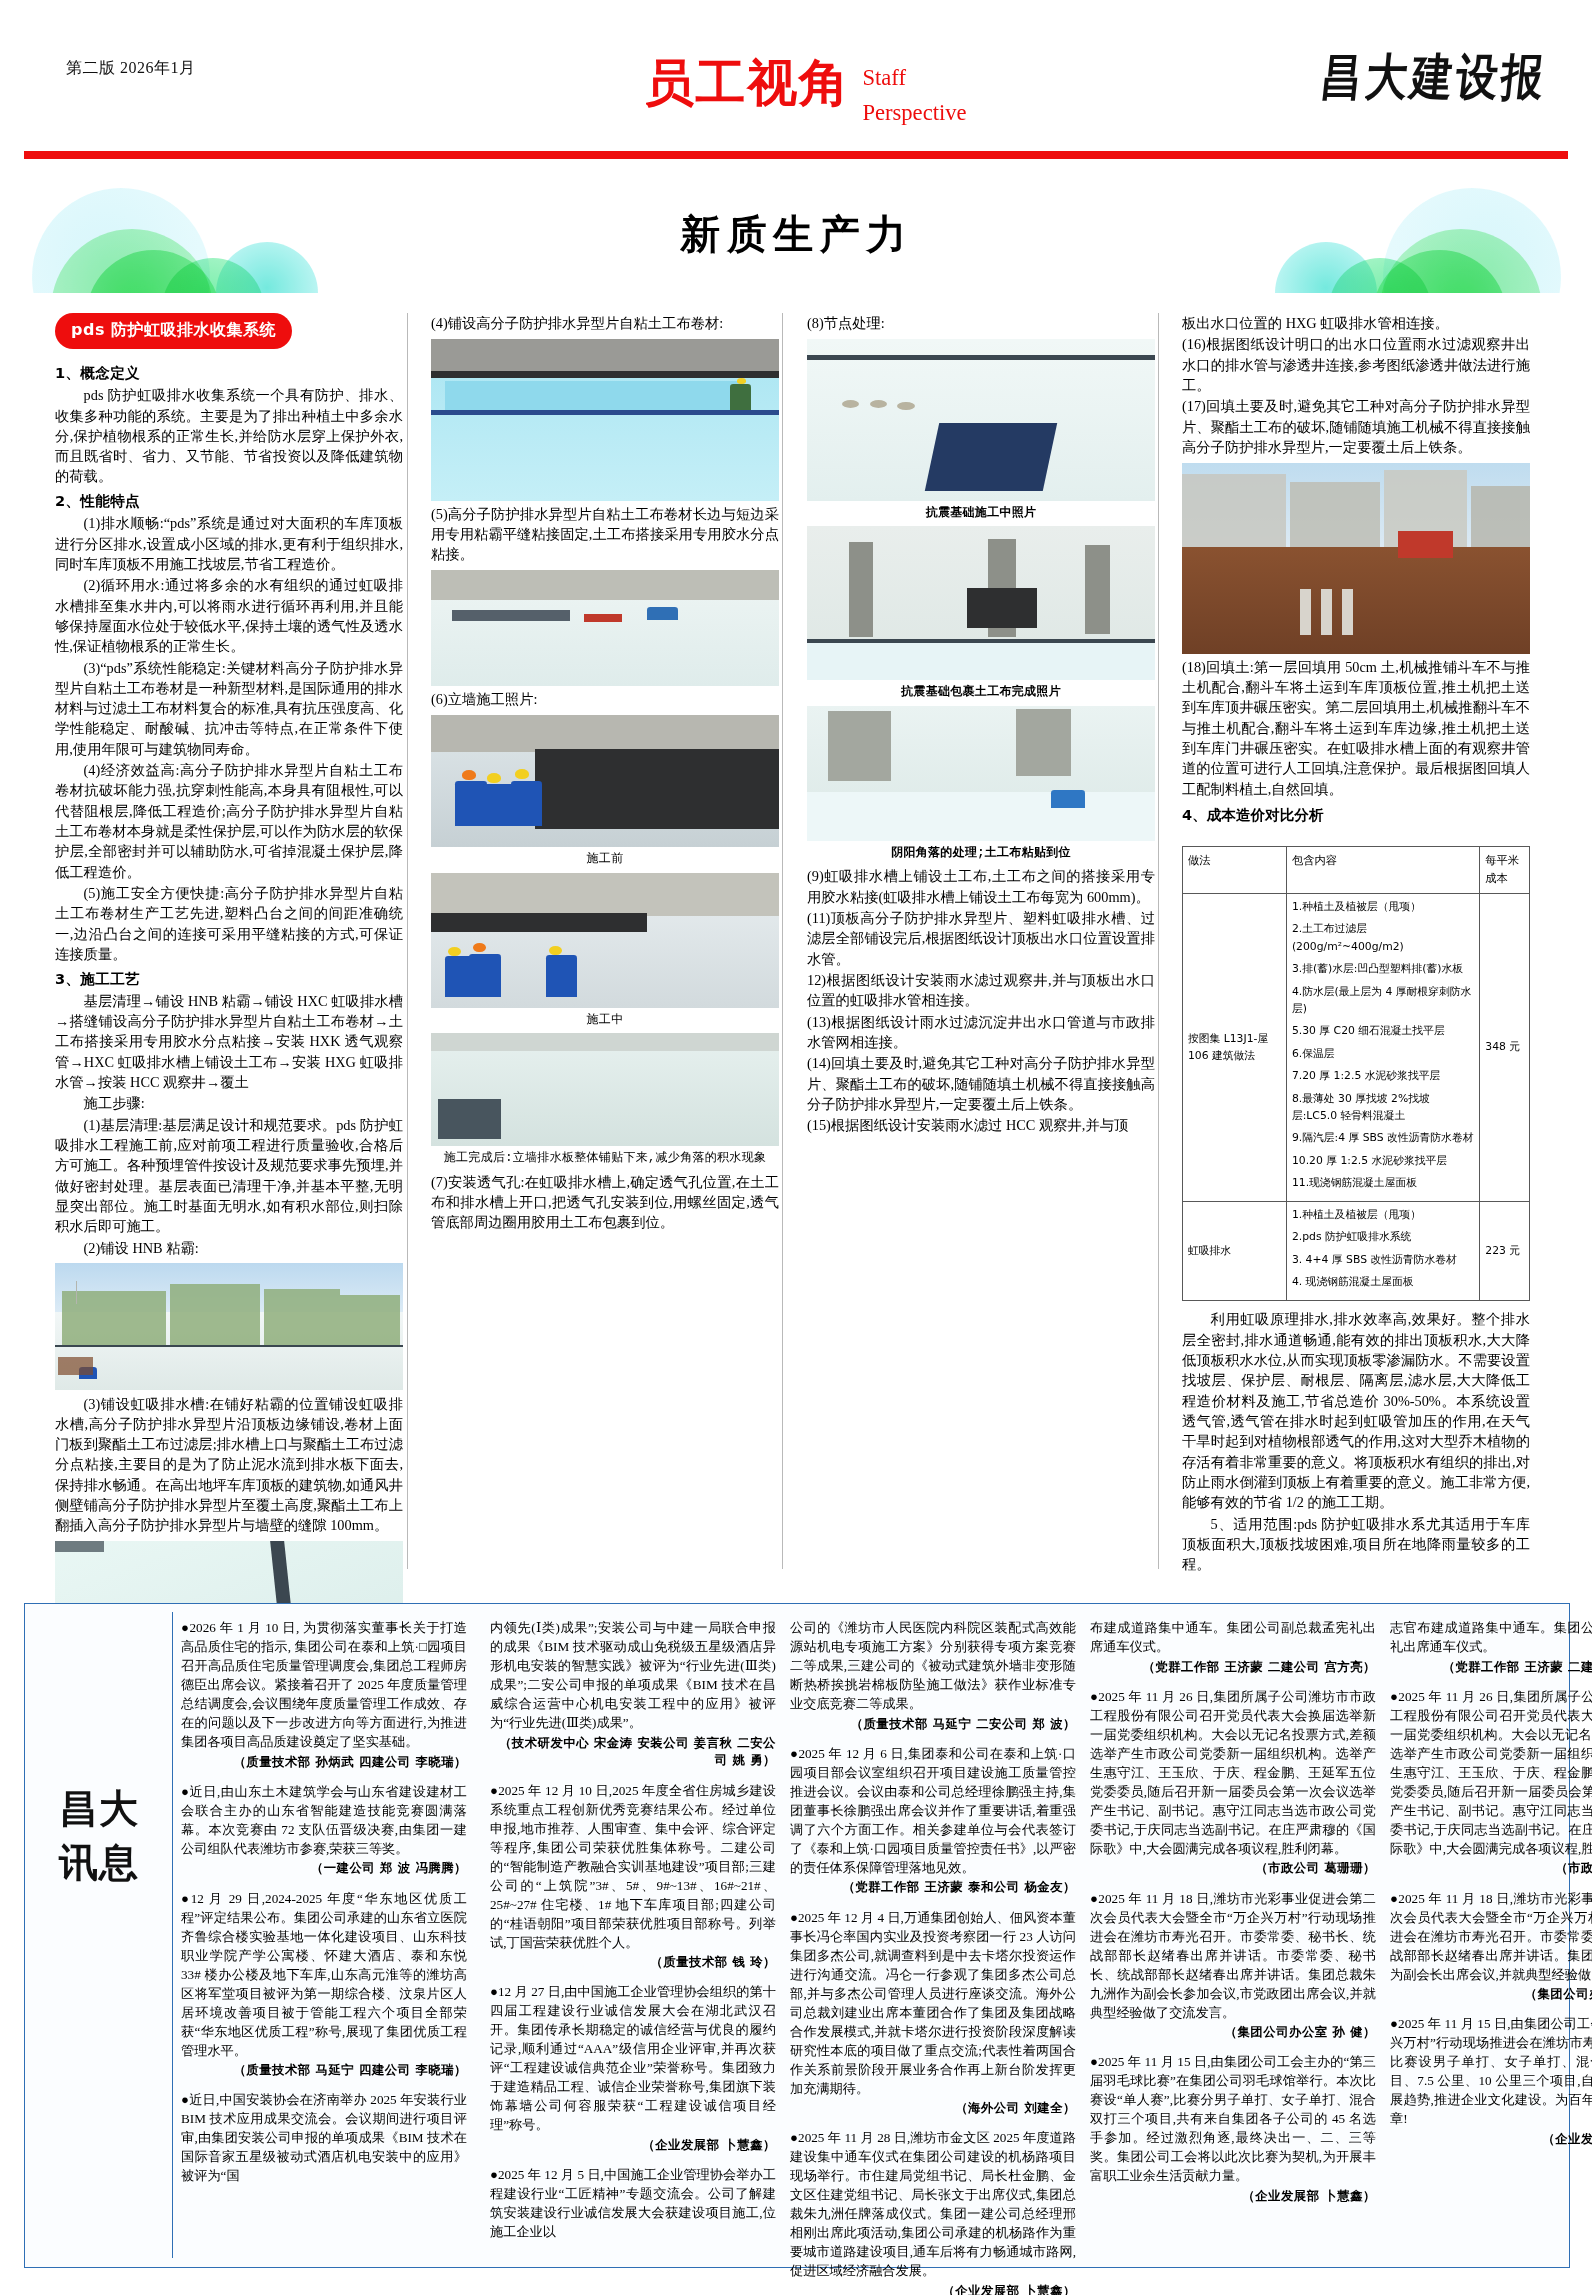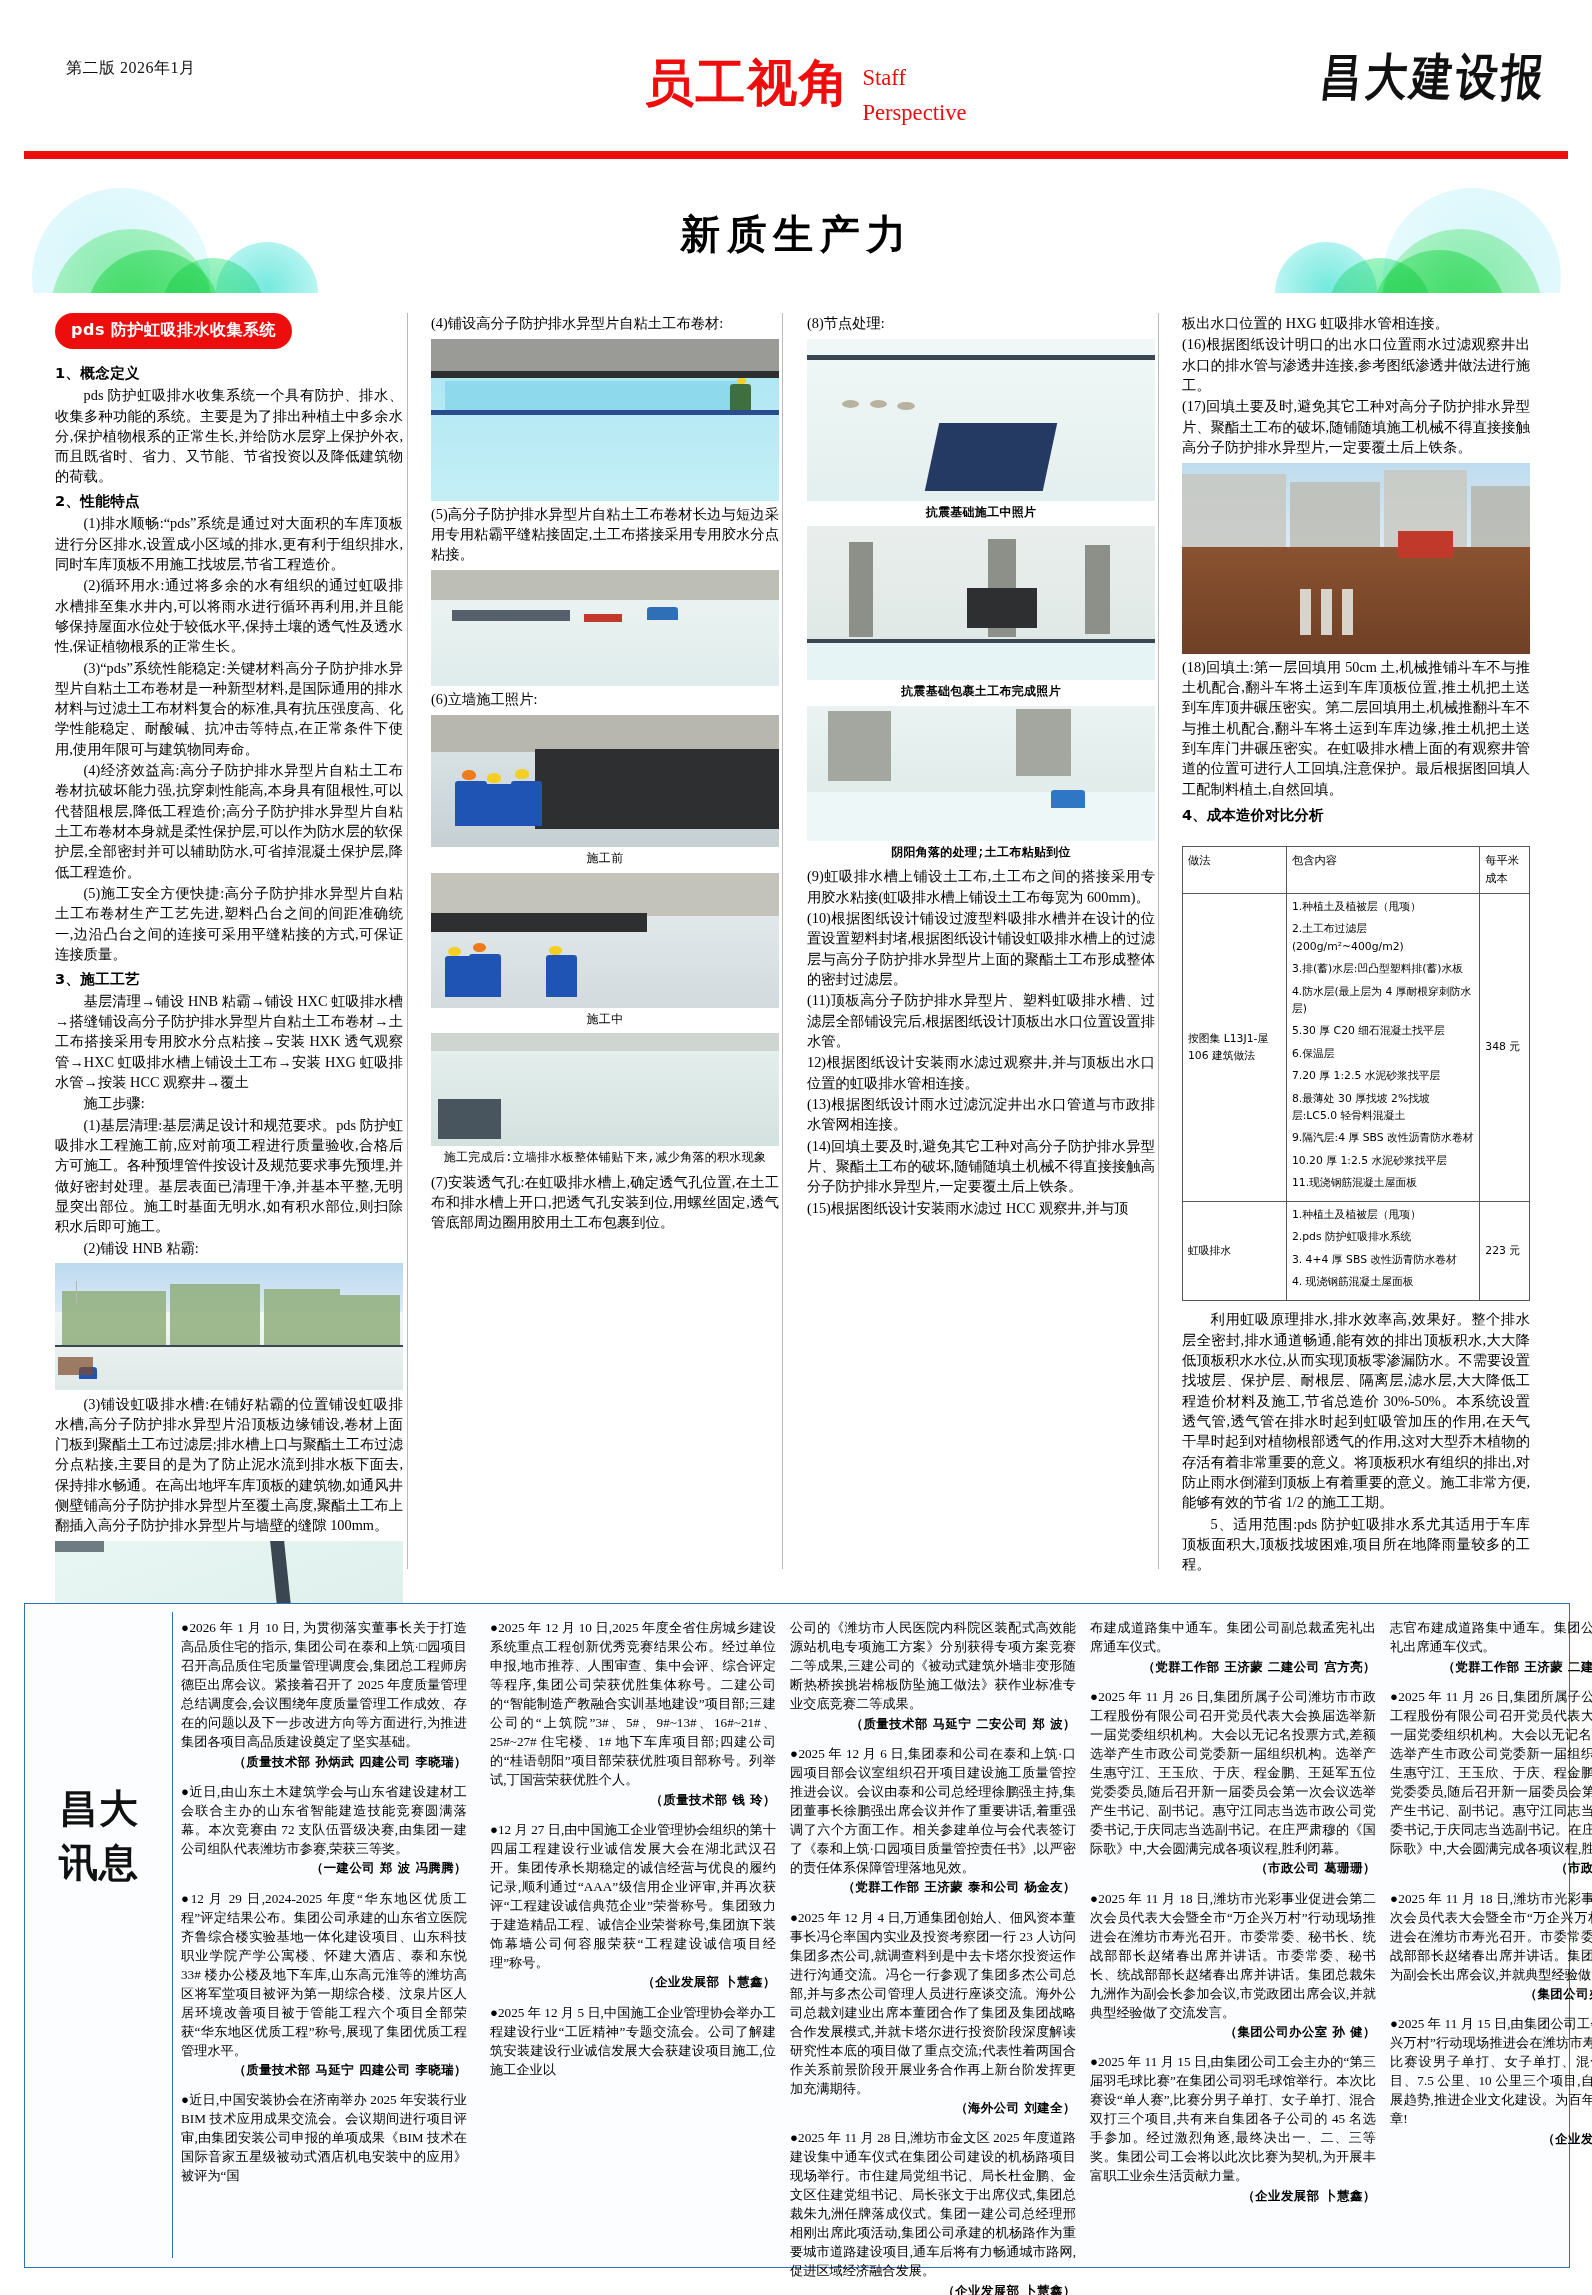--- a/index.html
+++ b/index.html
@@ -236,21 +236,20 @@
       <div class="ph" style="height:135px;">
         <div style="position:absolute;inset:0;background:linear-gradient(#eaf3f2,#dbe8e6);"></div>
         <div class="conc" style="left:6%;top:4%;width:18%;height:52%;background:#a3a79f;"></div>
         <div class="conc" style="left:60%;top:2%;width:16%;height:50%;background:#a3a79f;"></div>
         <div style="position:absolute;left:0;bottom:0;width:100%;height:36%;background:#edf7f8;"></div>
         <div class="blue" style="left:70%;top:62%;width:10%;height:14%;background:#2f77c4;"></div>
       </div>
       <div class="cap b">阴阳角落的处理;土工布粘贴到位</div>
 
       <p class="body noind">(9)虹吸排水槽上铺设土工布,土工布之间的搭接采用专用胶水粘接(虹吸排水槽上铺设土工布每宽为 600mm)。</p>
-      <p class="body noind">(10)根据图纸设计铺设过渡型料吸排水槽并在设计的位置设置塑料封堵,根据图纸设计铺设虹吸排水槽上的过滤层与高分子防护排水异型片上面的聚酯土工布形成整体的密封过滤层。</p>
       <p class="body noind">(11)顶板高分子防护排水异型片、塑料虹吸排水槽、过滤层全部铺设完后,根据图纸设计顶板出水口位置设置排水管。</p>
       <p class="body noind">12)根据图纸设计安装雨水滤过观察井,并与顶板出水口位置的虹吸排水管相连接。</p>
       <p class="body noind">(13)根据图纸设计雨水过滤沉淀井出水口管道与市政排水管网相连接。</p>
       <p class="body noind">(14)回填土要及时,避免其它工种对高分子防护排水异型片、聚酯土工布的破坏,随铺随填土机械不得直接接触高分子防护排水异型片,一定要覆土后上铁条。</p>
       <p class="body noind">(15)根据图纸设计安装雨水滤过 HCC 观察井,并与顶</p>
     </div>
 
     <div class="col c4">
       <p class="body noind">板出水口位置的 HXG 虹吸排水管相连接。</p>
       <p class="body noind">(16)根据图纸设计明口的出水口位置雨水过滤观察井出水口的排水管与渗透井连接,参考图纸渗透井做法进行施工。</p>
@@ -326,20 +325,21 @@
       <div class="news-sep"></div>
 
       <div class="ncol n1">
         <div class="nitem"><span>●2026 年 1 月 10 日, 为贯彻落实董事长关于打造高品质住宅的指示, 集团公司在泰和上筑·□园项目召开高品质住宅质量管理调度会,集团总工程师房德臣出席会议。紧接着召开了 2025 年度质量管理总结调度会,会议围绕年度质量管理工作成效、存在的问题以及下一步改进方向等方面进行,为推进集团各项目高品质建设奠定了坚实基础。</span><span class="sig">（质量技术部  孙炳武  四建公司  李晓瑞）</span></div>
         <div class="nitem"><span>●近日,由山东土木建筑学会与山东省建设建材工会联合主办的山东省智能建造技能竞赛圆满落幕。本次竞赛由 72 支队伍晋级决赛,由集团一建公司组队代表潍坊市参赛,荣获三等奖。</span><span class="sig">（一建公司  郑 波  冯腾腾）</span></div>
         <div class="nitem"><span>●12 月 29 日,2024-2025 年度“华东地区优质工程”评定结果公布。集团公司承建的山东省立医院齐鲁综合楼实验基地一体化建设项目、山东科技职业学院产学公寓楼、怀建大酒店、泰和东悦 33# 楼办公楼及地下车库,山东高元淮等的潍坊高区将军堂项目被评为第一期综合楼、汶泉片区人居环境改善项目被于管能工程六个项目全部荣获“华东地区优质工程”称号,展现了集团优质工程管理水平。</span><span class="sig">（质量技术部  马延宁  四建公司  李晓瑞）</span></div>
         <div class="nitem"><span>●近日,中国安装协会在济南举办 2025 年安装行业 BIM 技术应用成果交流会。会议期间进行项目评审,由集团安装公司申报的单项成果《BIM 技术在国际音家五星级被动式酒店机电安装中的应用》被评为“国</span></div>
       </div>
 
       <div class="ncol n2">
+        <div class="nitem"><span>内领先(Ⅰ类)成果”;安装公司与中建一局联合申报的成果《BIM 技术驱动成山免税级五星级酒店异形机电安装的智慧实践》被评为“行业先进(Ⅲ类)成果”;二安公司申报的单项成果《BIM 技术在昌威综合运营中心机电安装工程中的应用》被评为“行业先进(Ⅲ类)成果”。</span><span class="sig">（技术研发中心  宋金涛  安装公司  姜言秋  二安公司  姚  勇）</span></div>
         <div class="nitem"><span>●2025 年 12 月 10 日,2025 年度全省住房城乡建设系统重点工程创新优秀竞赛结果公布。经过单位申报,地市推荐、人围审查、集中会评、综合评定等程序,集团公司荣获优胜集体称号。二建公司的“智能制造产教融合实训基地建设”项目部;三建公司的“上筑院”3#、5#、9#~13#、16#~21#、25#~27# 住宅楼、1# 地下车库项目部;四建公司的“桂语朝阳”项目部荣获优胜项目部称号。列举试,丁国营荣获优胜个人。</span><span class="sig">（质量技术部  钱 玲）</span></div>
         <div class="nitem"><span>●12 月 27 日,由中国施工企业管理协会组织的第十四届工程建设行业诚信发展大会在湖北武汉召开。集团传承长期稳定的诚信经营与优良的履约记录,顺利通过“AAA”级信用企业评审,并再次获评“工程建设诚信典范企业”荣誉称号。集团致力于建造精品工程、诚信企业荣誉称号,集团旗下装饰幕墙公司何容服荣获“工程建设诚信项目经理”称号。</span><span class="sig">（企业发展部  卜慧鑫）</span></div>
         <div class="nitem"><span>●2025 年 12 月 5 日,中国施工企业管理协会举办工程建设行业“工匠精神”专题交流会。公司了解建筑安装建设行业诚信发展大会获建设项目施工,位施工企业以</span></div>
       </div>
 
       <div class="ncol n3">
         <div class="nitem"><span>公司的《潍坊市人民医院内科院区装配式高效能源站机电专项施工方案》分别获得专项方案竞赛二等成果,三建公司的《被动式建筑外墙非变形随断热桥挨挑岩棉板防坠施工做法》获作业标准专业交底竞赛二等成果。</span><span class="sig">（质量技术部  马延宁  二安公司  郑 波）</span></div>
         <div class="nitem"><span>●2025 年 12 月 6 日,集团泰和公司在泰和上筑·口园项目部会议室组织召开项目建设施工质量管控推进会议。会议由泰和公司总经理徐鹏强主持,集团董事长徐鹏强出席会议并作了重要讲话,着重强调了六个方面工作。相关参建单位与会代表签订了《泰和上筑·口园项目质量管控责任书》,以严密的责任体系保障管理落地见效。</span><span class="sig">（党群工作部  王济蒙  泰和公司  杨金友）</span></div>
         <div class="nitem"><span>●2025 年 12 月 4 日,万通集团创始人、佃风资本董事长冯仑率国内实业及投资考察团一行 23 人访问集团多杰公司,就调查料到是中去卡塔尔投资运作进行沟通交流。冯仑一行参观了集团多杰公司总部,并与多杰公司管理人员进行座谈交流。海外公司总裁刘建业出席本董团合作了集团及集团战略合作发展模式,并就卡塔尔进行投资阶段深度解读研究性本底的项目做了重点交流;代表性着两国合作关系前景阶段开展业务合作再上新台阶发挥更加充满期待。</span><span class="sig">（海外公司  刘建全）</span></div>
         <div class="nitem"><span>●2025 年 11 月 28 日,潍坊市金文区 2025 年度道路建设集中通车仪式在集团公司建设的机杨路项目现场举行。市住建局党组书记、局长杜金鹏、金文区住建党组书记、局长张文于出席仪式,集团总裁朱九洲任牌落成仪式。集团一建公司总经理邢相刚出席此项活动,集团公司承建的机杨路作为重要城市道路建设项目,通车后将有力畅通城市路网,促进区域经济融合发展。</span><span class="sig">（企业发展部  卜慧鑫）</span></div>

